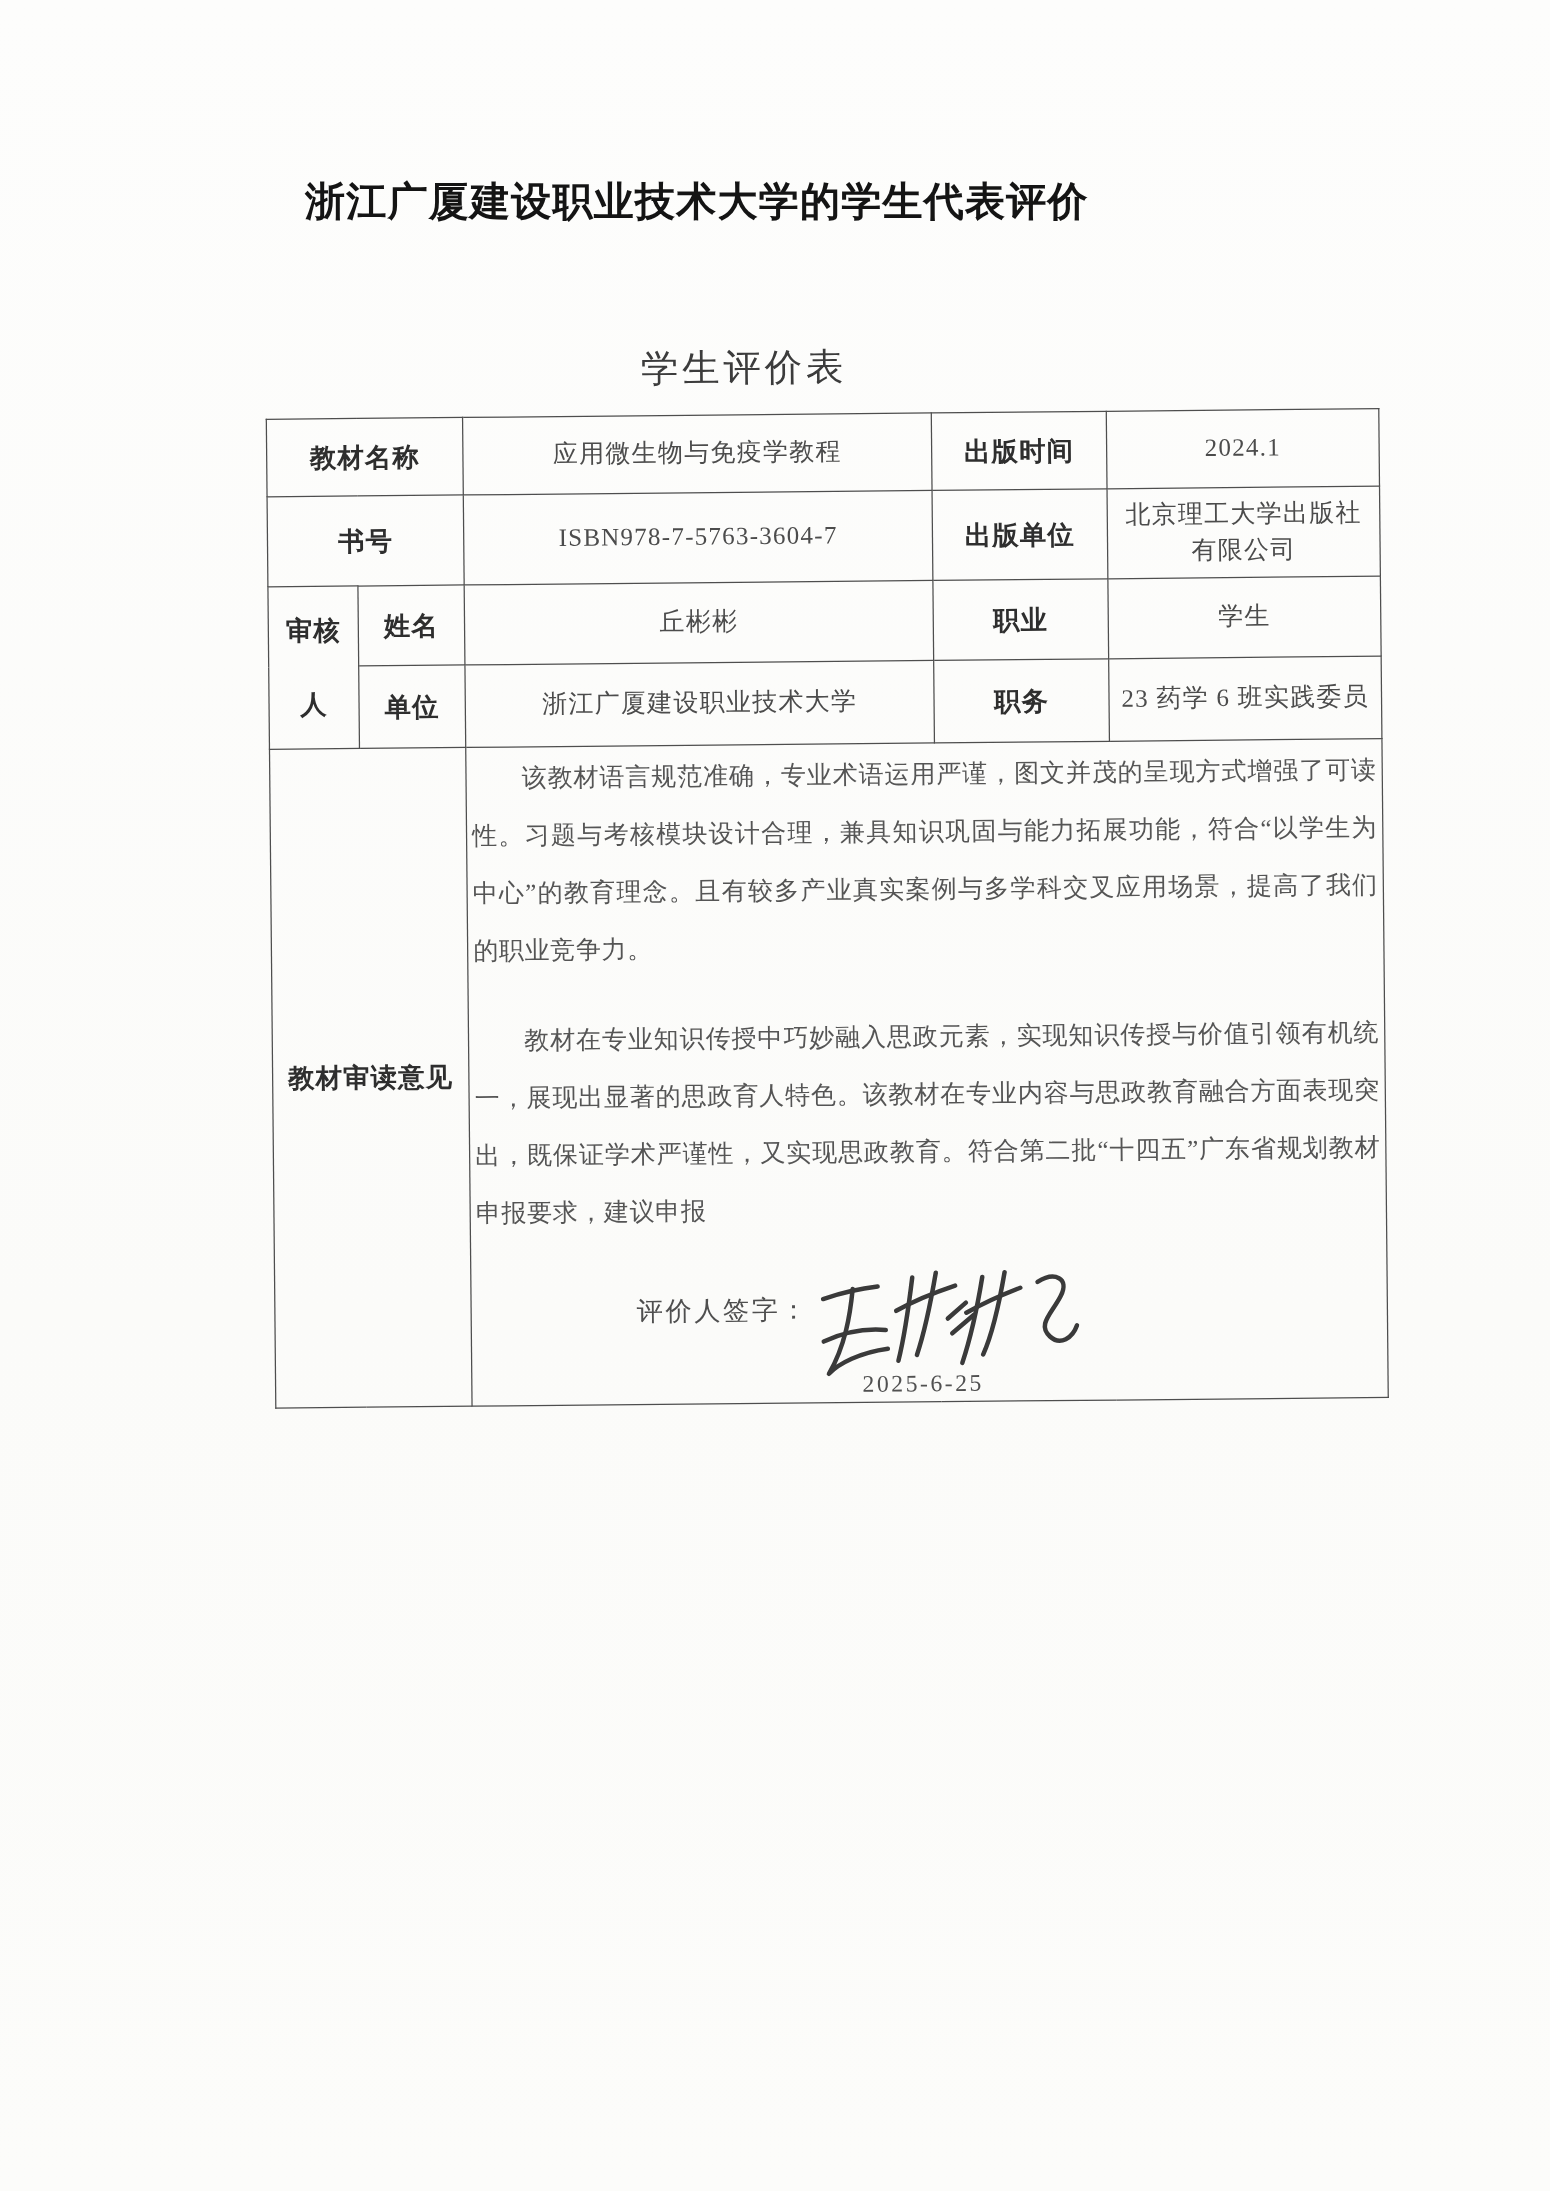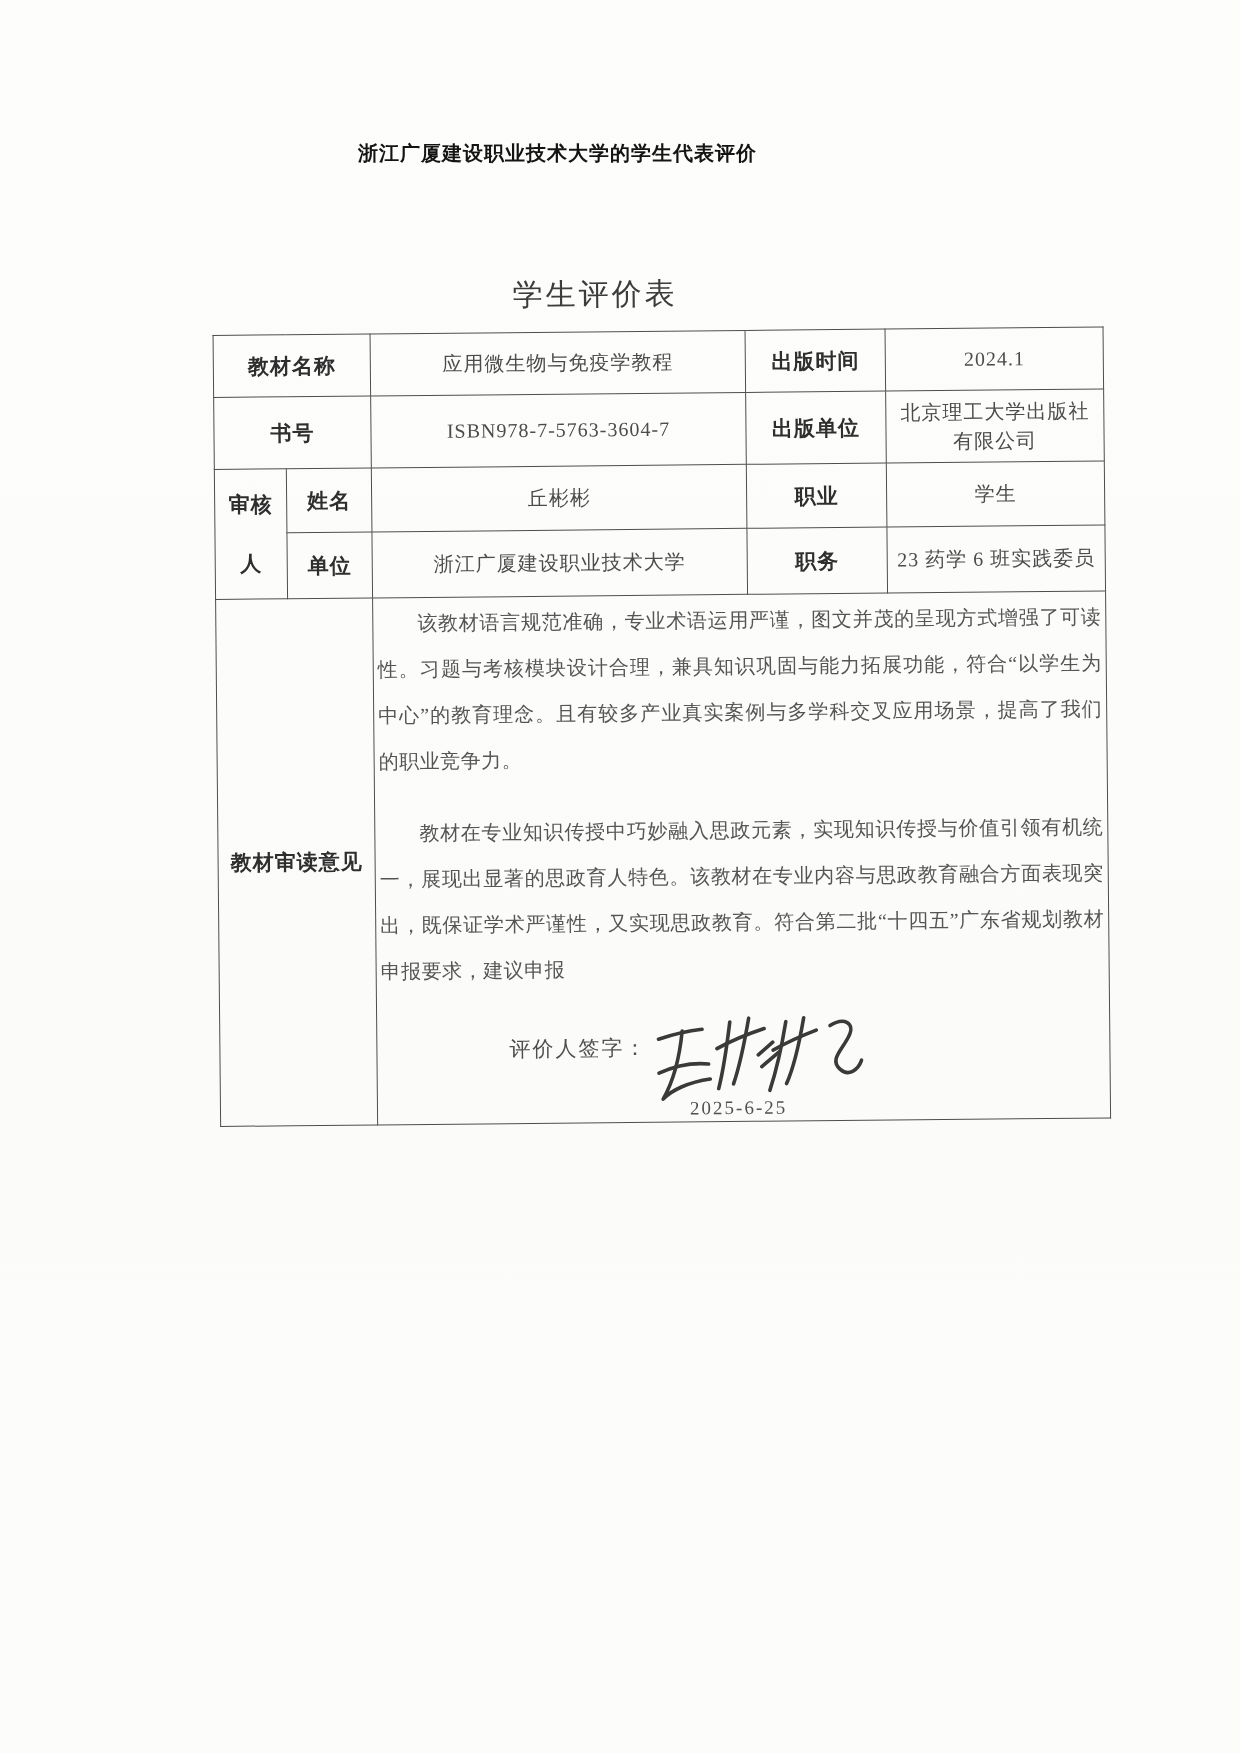--- a/index.html
+++ b/index.html
@@ -11,21 +11,21 @@
   .page{
     position:relative;
     width:1240px;height:1753px;
     background:linear-gradient(180deg,#fdfdfc 0%,#fbfbf9 60%,#fcfcfa 100%);
     overflow:hidden;
   }
   .page-title{
     position:absolute;
     top:140px;left:0;width:1115px;
     text-align:center;
-    font-size:20px;font-weight:bold;
+    font-size:32px;font-weight:bold;
     color:#141414;
     letter-spacing:1px;
     margin:0;
   }
   .table-area{
     position:absolute;
     top:278px;left:212px;width:894px;
     transform:rotate(-0.55deg);
     transform-origin:left top;
   }

